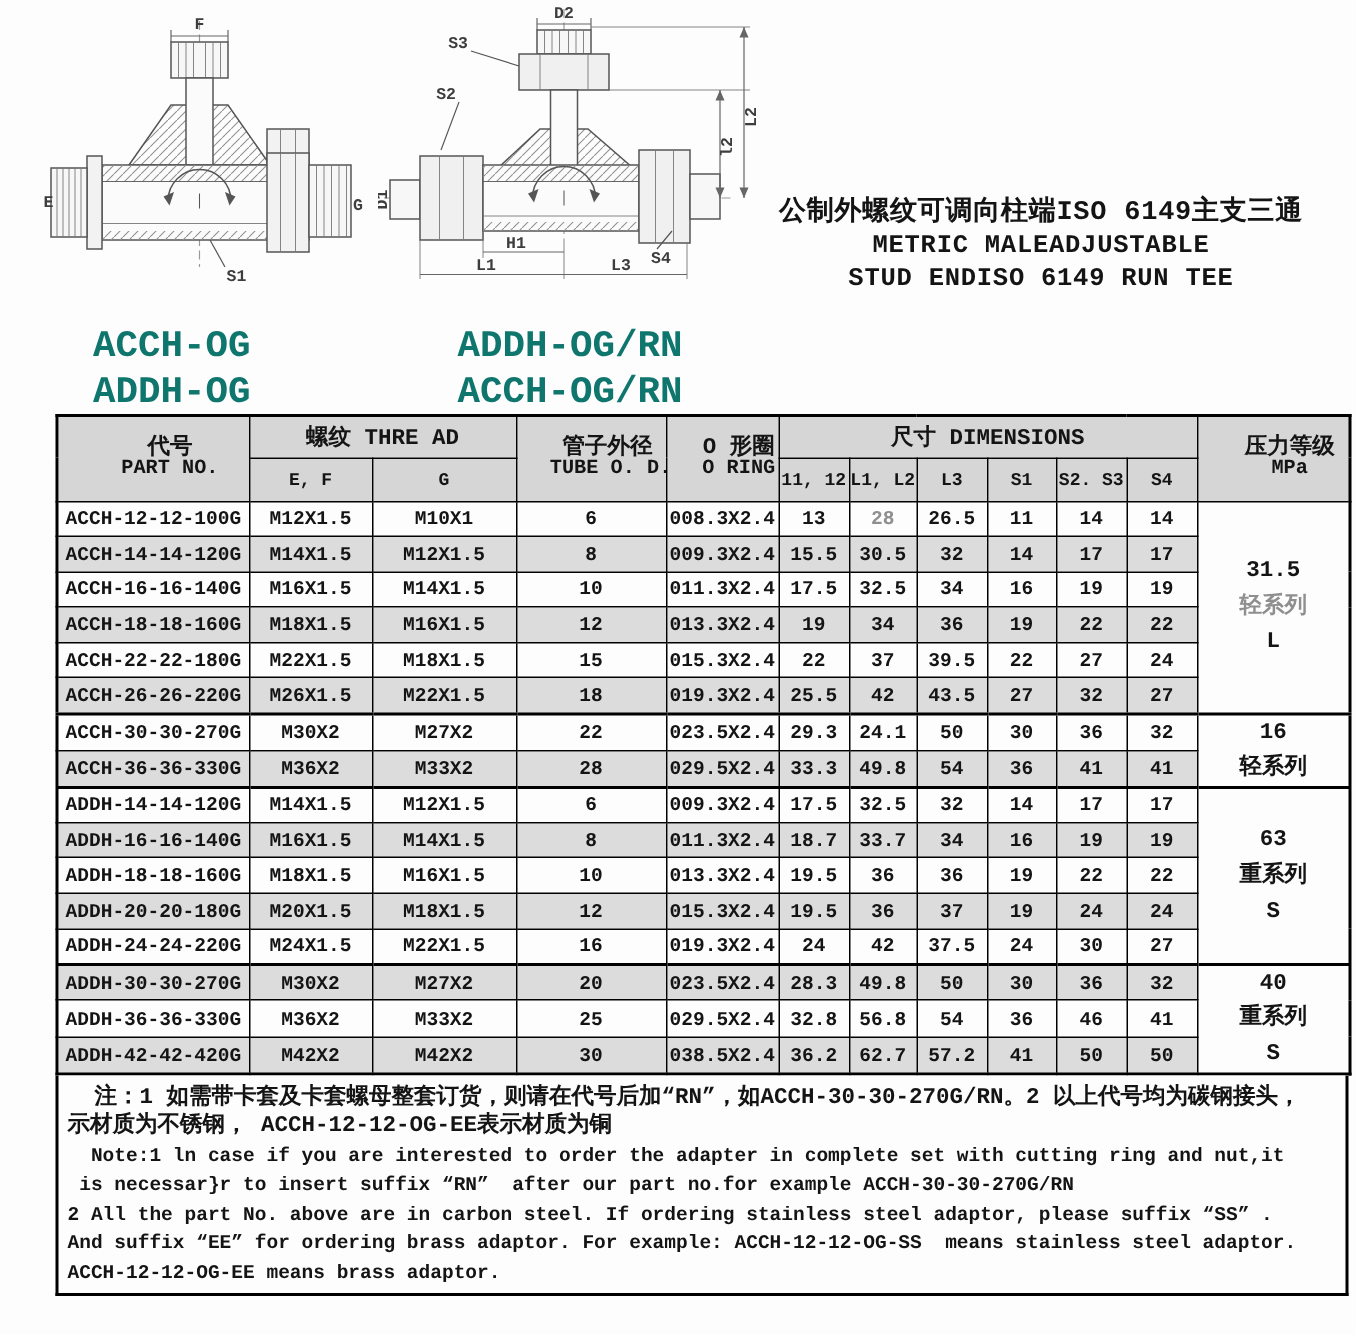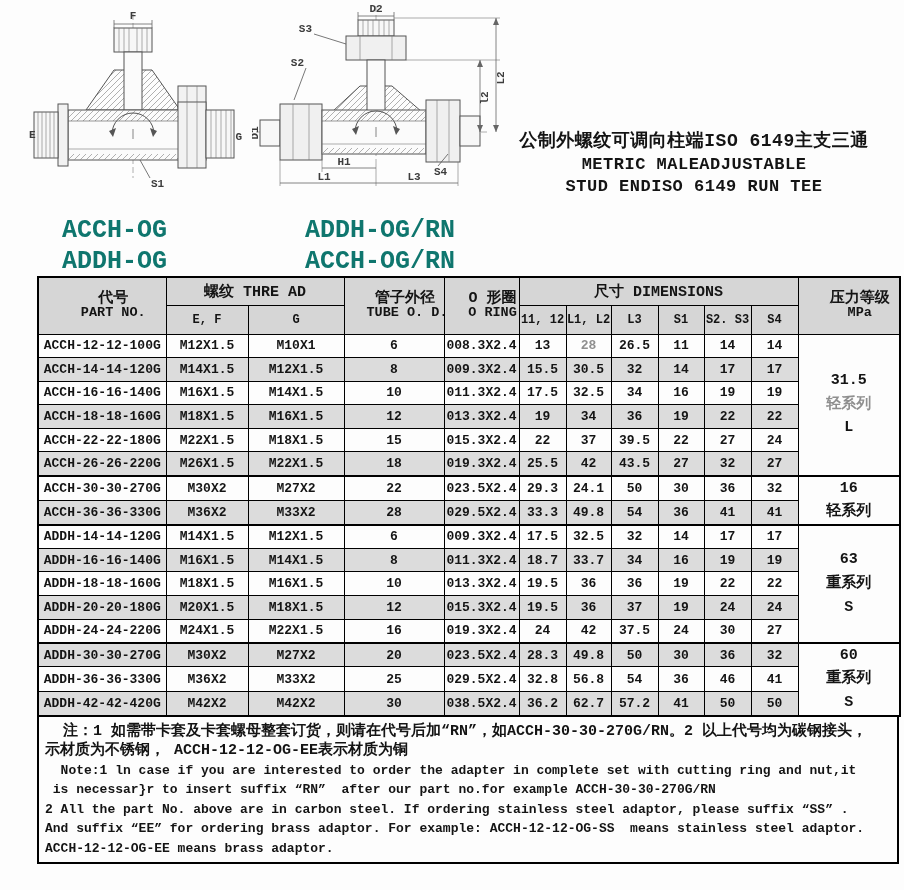--- a/index.html
+++ b/index.html
@@ -460,21 +460,21 @@
             <td>M27X2</td>
             <td>20</td>
             <td>023.5X2.4</td>
             <td>28.3</td>
             <td>49.8</td>
             <td>50</td>
             <td>30</td>
             <td>36</td>
             <td>32</td>
             <td rowspan="3" class="pcell">
-              <div>60</div>
+              <div>40</div>
               <div>重系列</div>
               <div>S</div>
             </td>
           </tr>
           <tr>
             <td>ADDH-36-36-330G</td>
             <td>M36X2</td>
             <td>M33X2</td>
             <td>25</td>
             <td>029.5X2.4</td>

